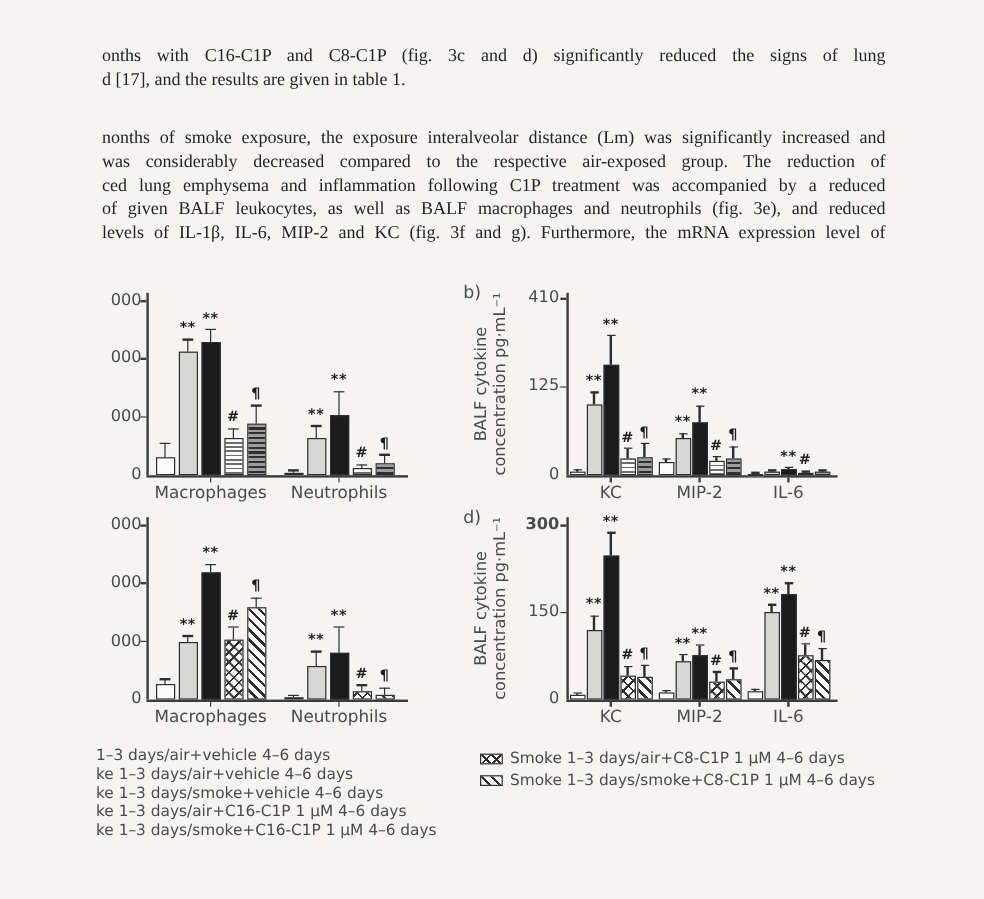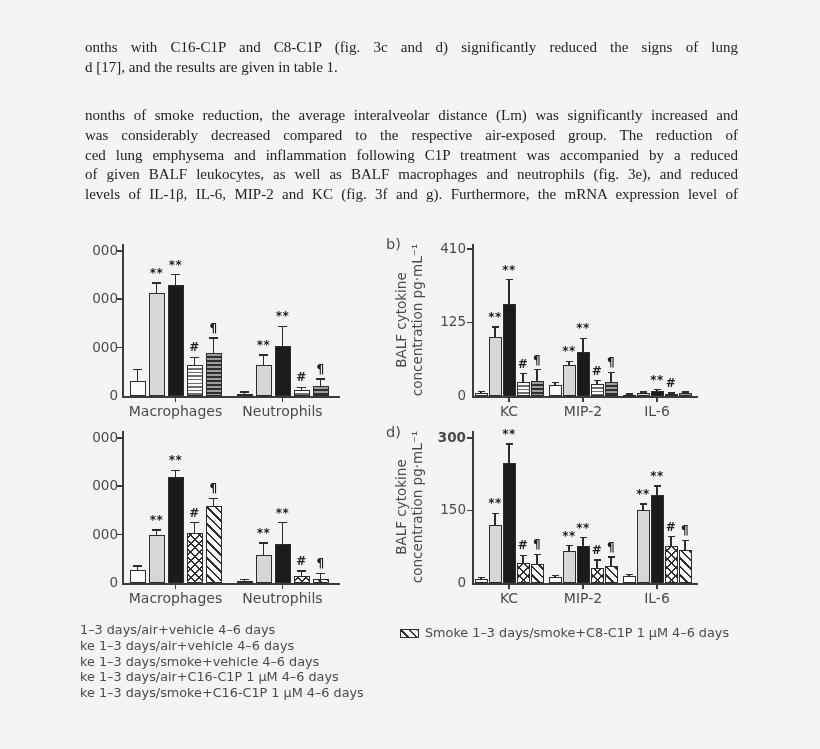--- a/index.html
+++ b/index.html
@@ -50,21 +50,21 @@
 <body>
 
 <div id="page">
 
   <div class="bodytext" style="top:38px;">
     <div class="line">onths with C16-C1P and C8-C1P (fig. 3c and d) significantly reduced the signs of lung</div>
     <div class="line lastline">d [17], and the results are given in table 1.</div>
   </div>
 
   <div class="bodytext" style="top:106px;">
-    <div class="line">nonths of smoke reduction, the average interalveolar distance (Lm) was significantly increased and</div>
+    <div class="line">nonths of smoke exposure, the exposure interalveolar distance (Lm) was significantly increased and</div>
     <div class="line">was considerably decreased compared to the respective air-exposed group. The reduction of</div>
     <div class="line">ced lung emphysema and inflammation following C1P treatment was accompanied by a reduced</div>
     <div class="line">of given BALF leukocytes, as well as BALF macrophages and neutrophils (fig. 3e), and reduced</div>
     <div class="line">levels of IL-1β, IL-6, MIP-2 and KC (fig. 3f and g). Furthermore, the mRNA expression level of</div>
   </div>
 
   <div class="chart-layer" id="charts">
       <div class="axis-y" style="left: 122px; top: 244px; height: 152px;"></div>
       <div class="axis-x" style="left: 122px; top: 396px; width: 218px;"></div>
       <div class="ytick-label" style="left: 70px; top: 387px; width: 48px;">0</div>
@@ -320,17 +320,20 @@
   <div class="legend" style="left:80px;top:622px;">
     <div class="row">1–3 days/air+vehicle 4–6 days</div>
     <div class="row">ke 1–3 days/air+vehicle 4–6 days</div>
     <div class="row">ke 1–3 days/smoke+vehicle 4–6 days</div>
     <div class="row">ke 1–3 days/air+C16-C1P 1 μM 4–6 days</div>
     <div class="row">ke 1–3 days/smoke+C16-C1P 1 μM 4–6 days</div>
   </div>
 
   <div class="legend" style="left:400px;top:624px;">
     <div class="row2">
+      <span class="swatch p-crosshatch"></span><span>Smoke 1–3 days/air+C8-C1P 1 μM 4–6 days</span>
+    </div>
+    <div class="row2">
       <span class="swatch p-diagonal"></span><span>Smoke 1–3 days/smoke+C8-C1P 1 μM 4–6 days</span>
     </div>
   </div>
 
 </div>
 
 </body></html>

